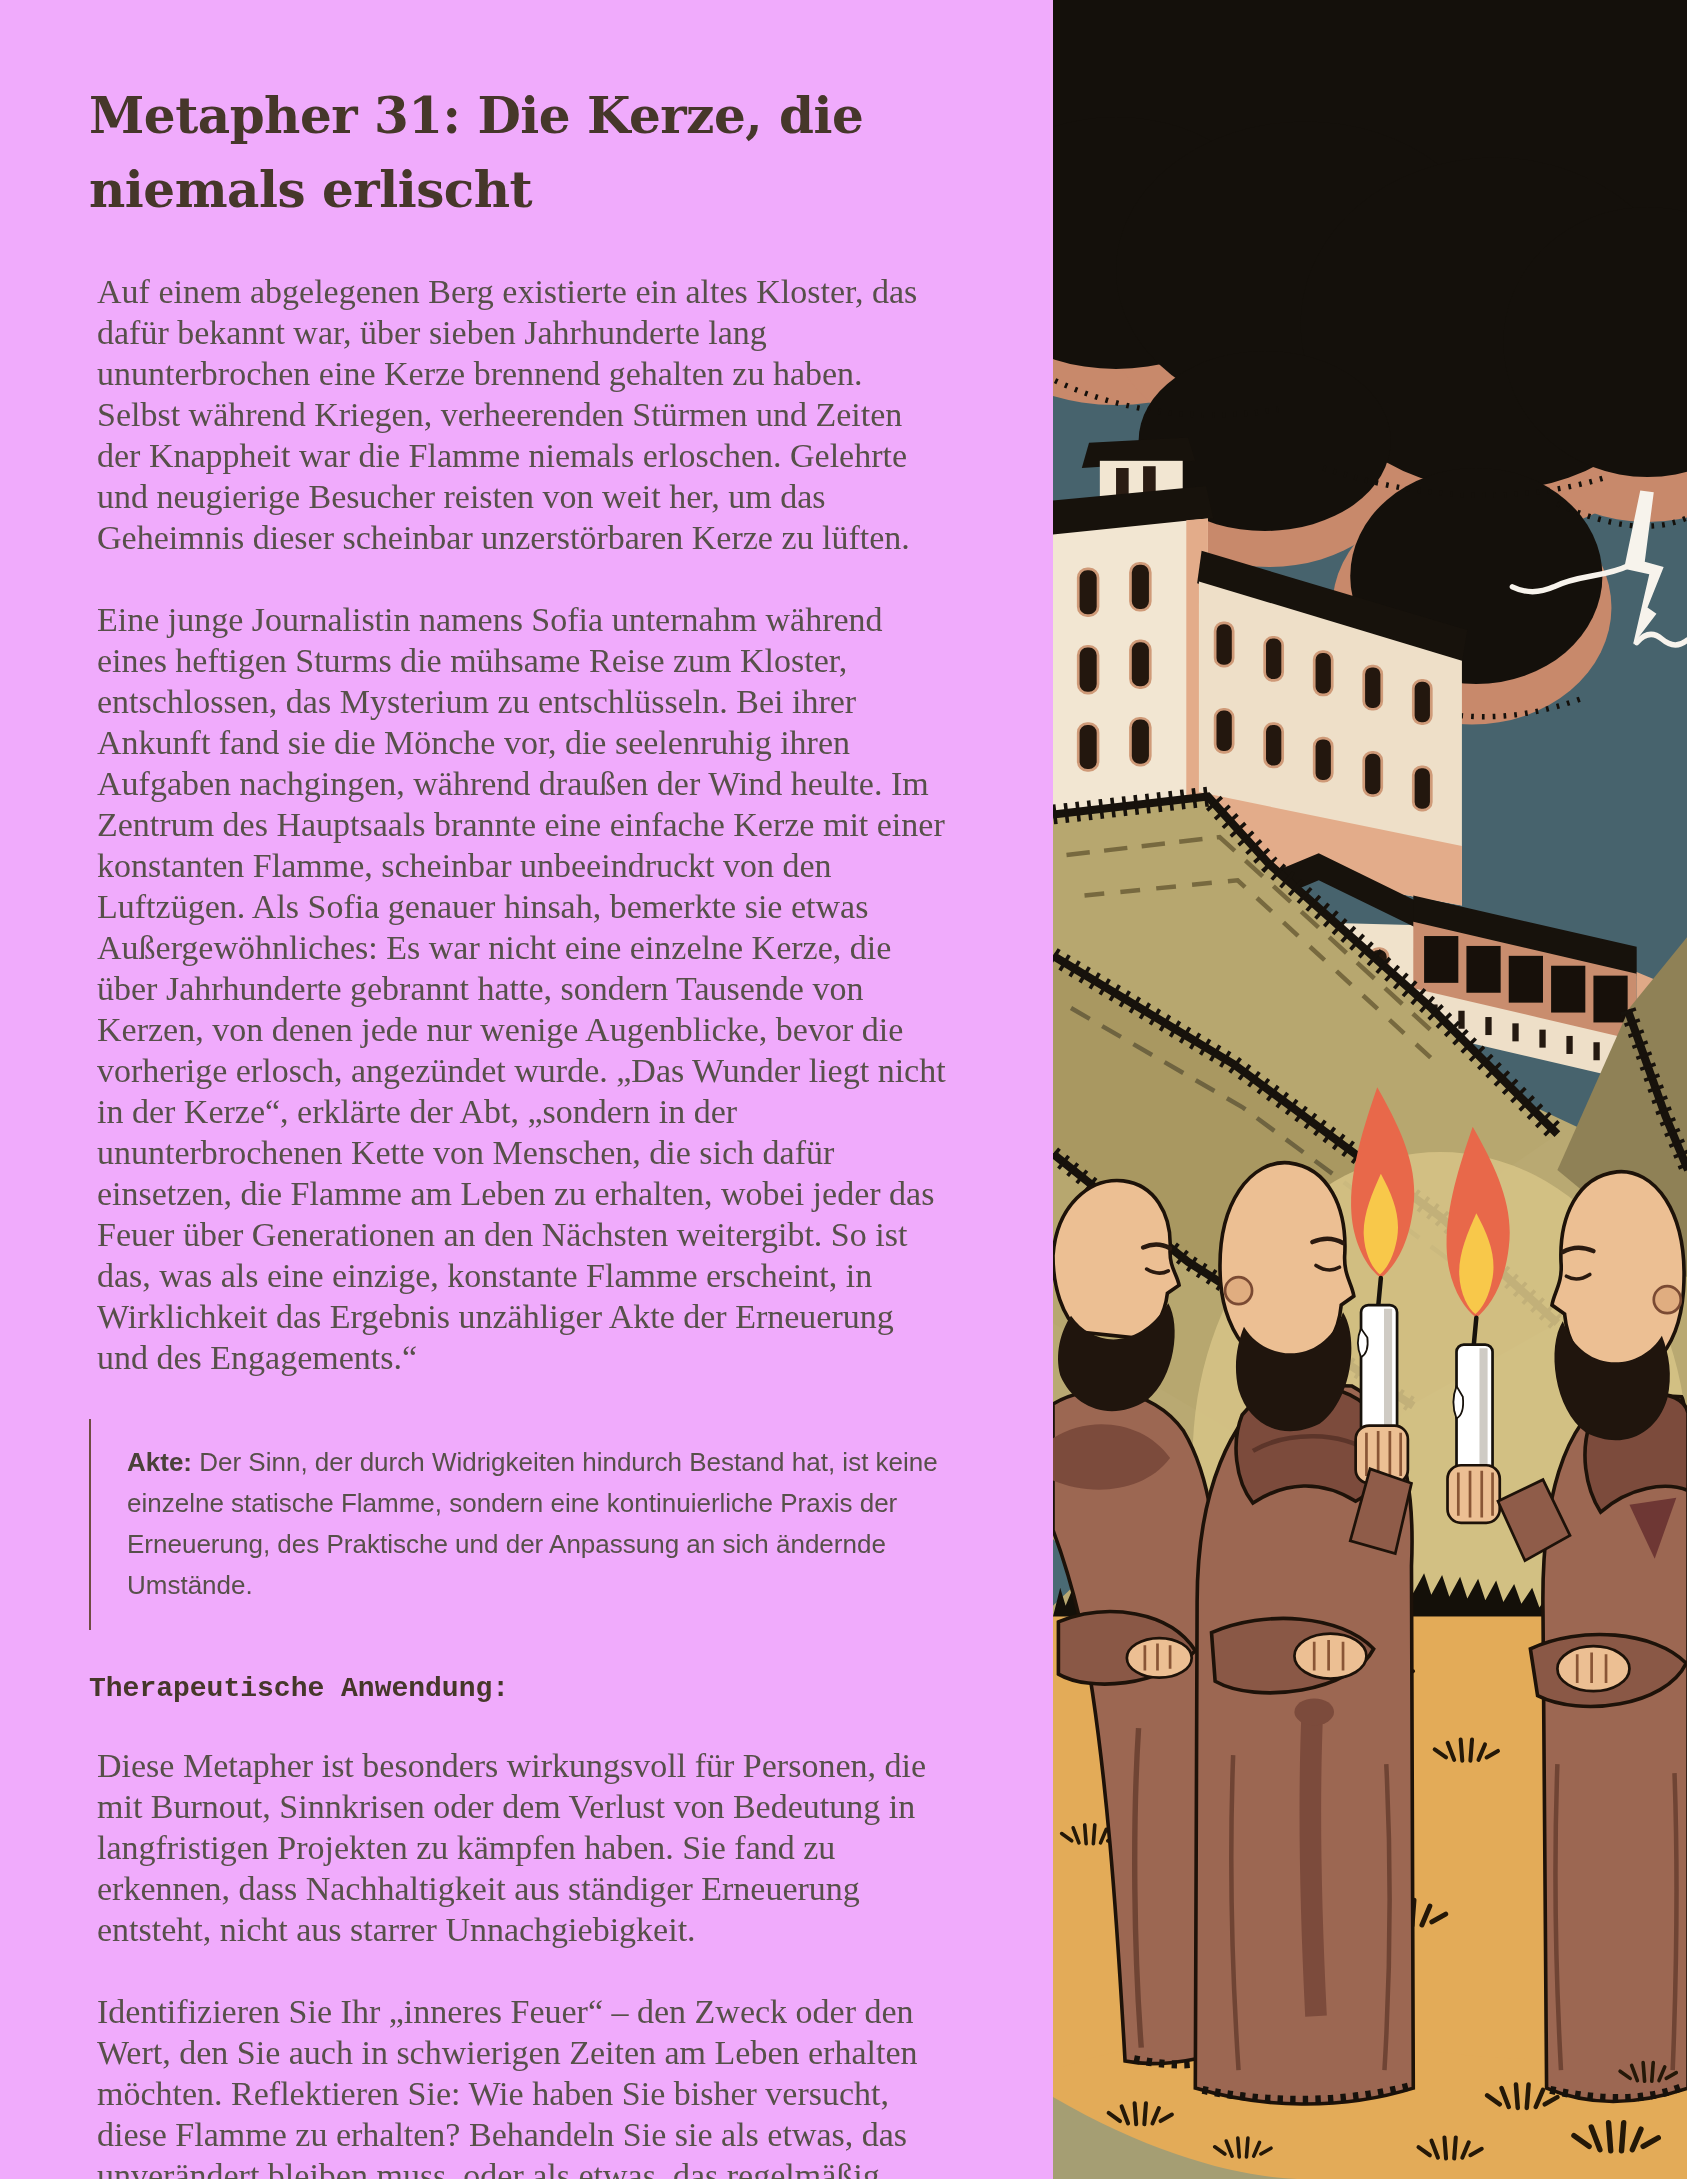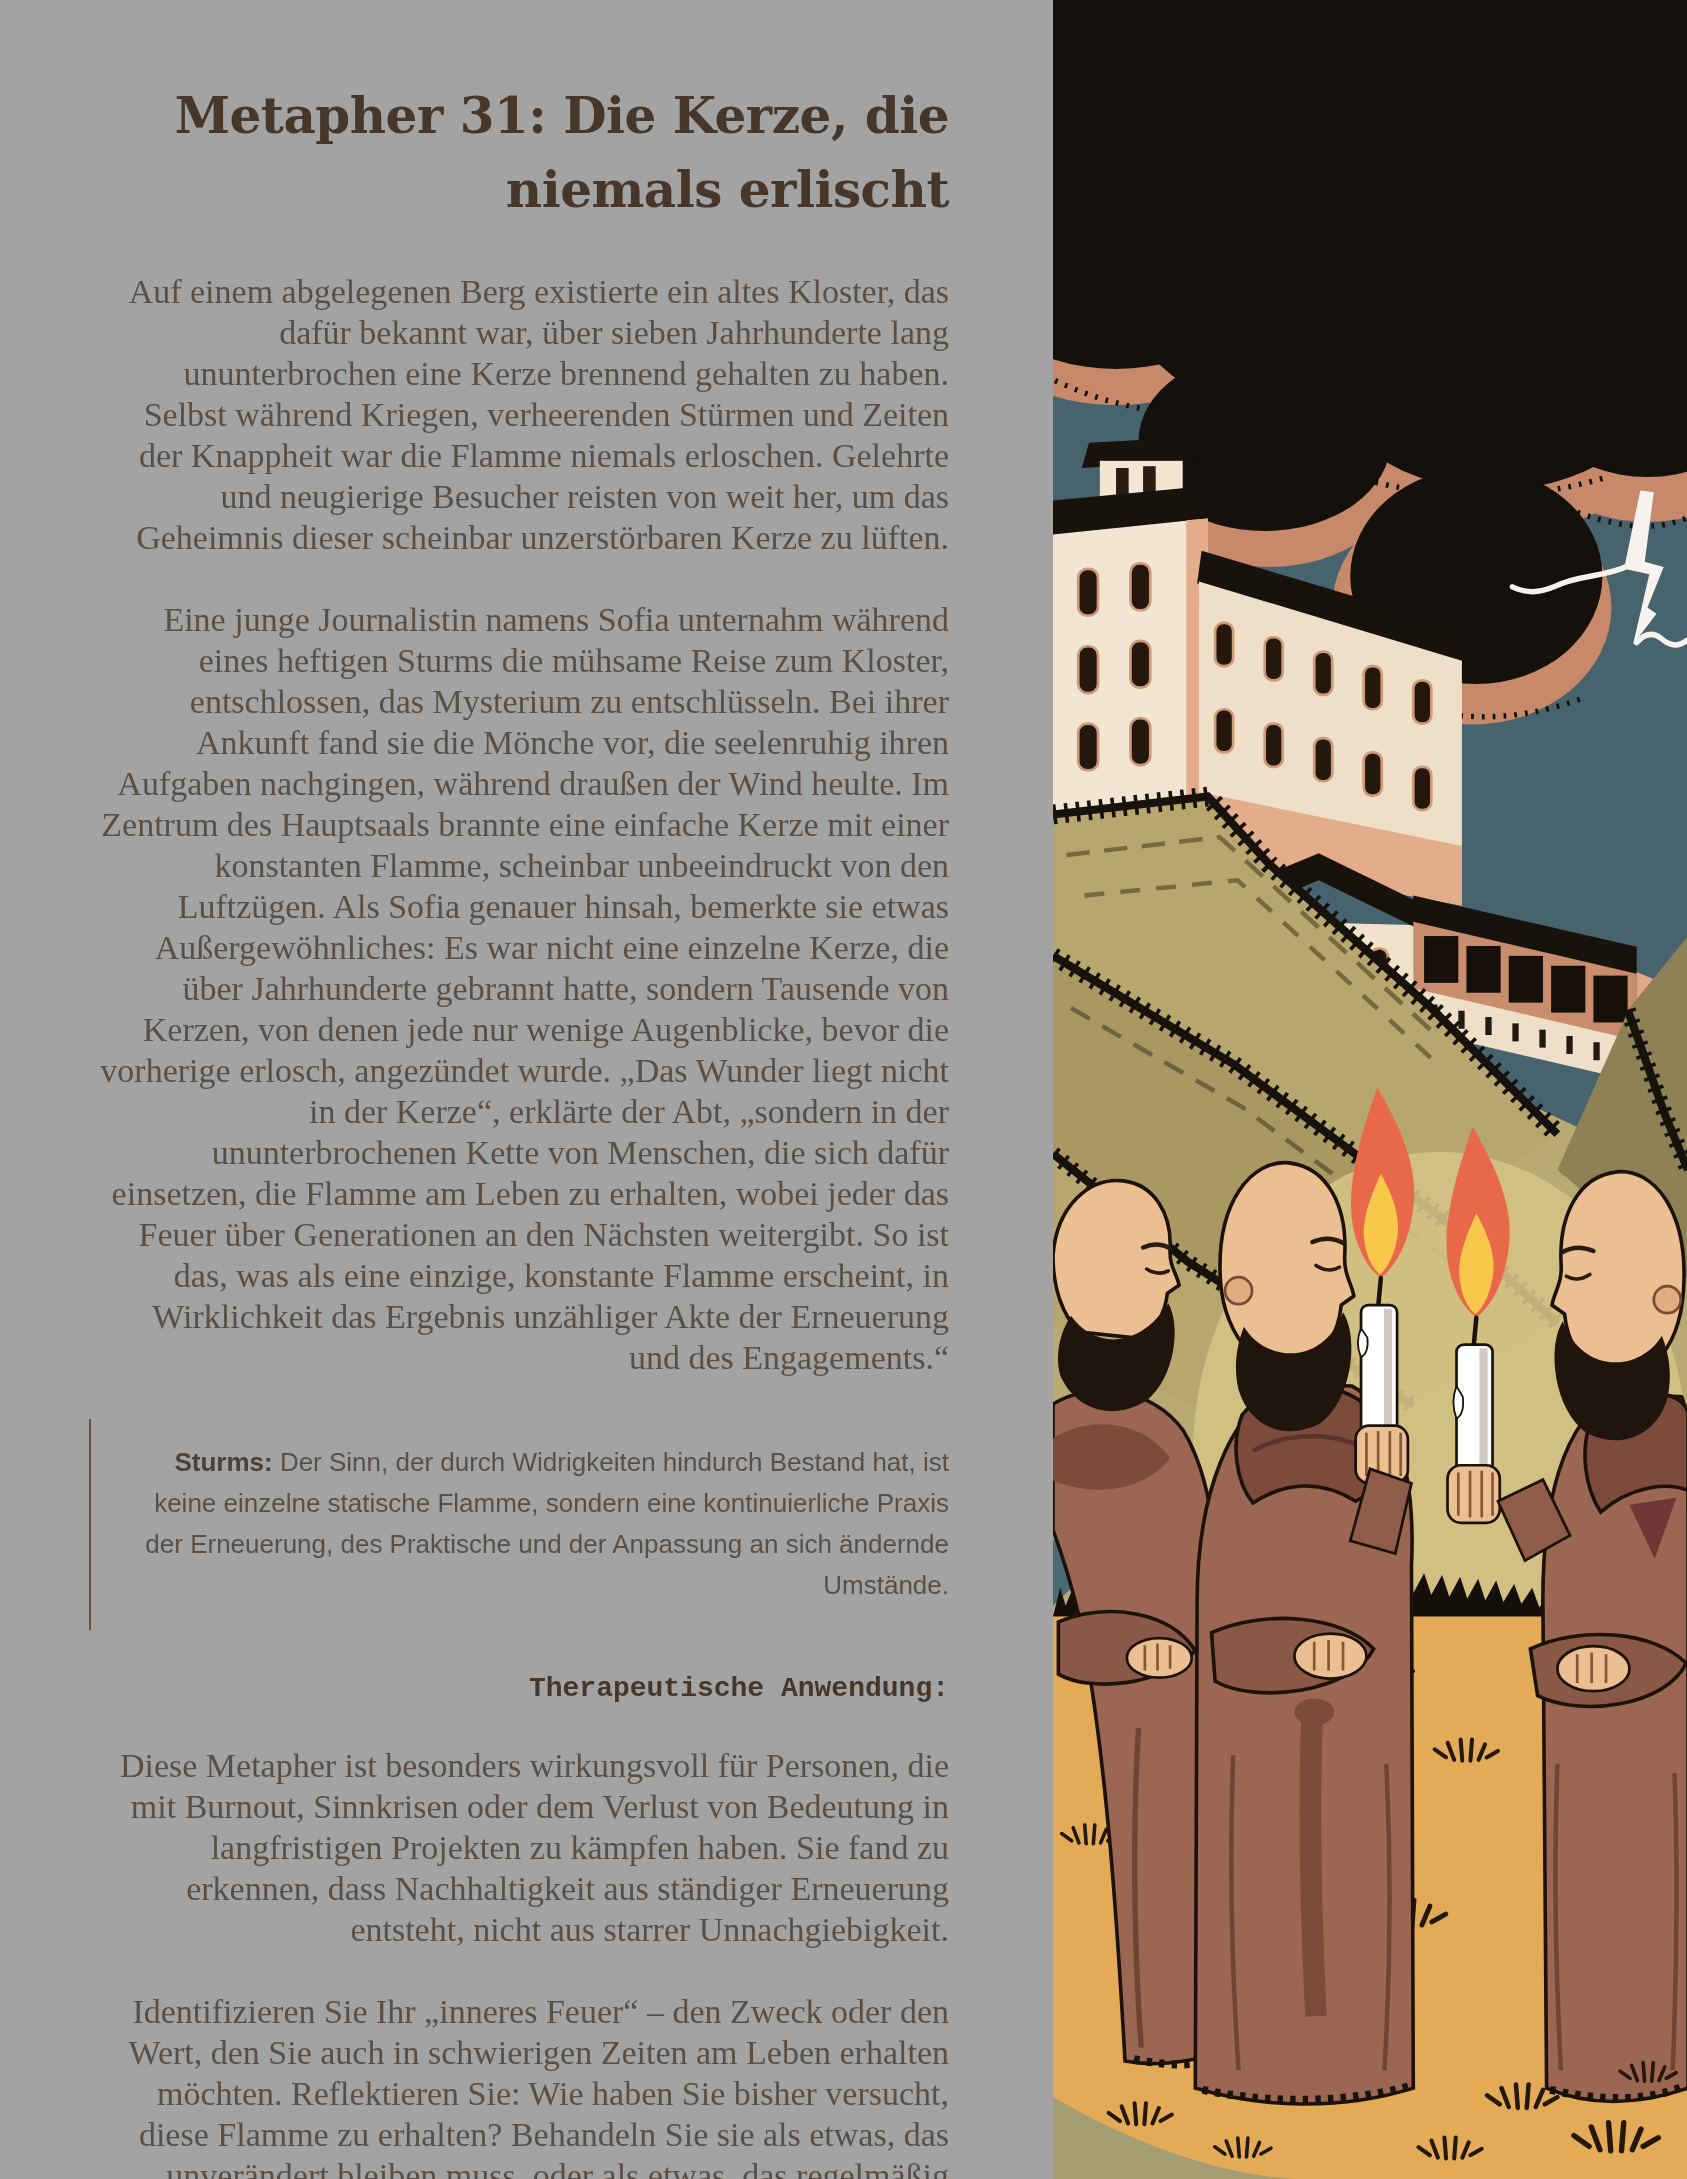--- a/index.html
+++ b/index.html
@@ -1,21 +1,21 @@
 <!DOCTYPE html>
 <html style="font-size:14.4px"><head>
 <meta charset="utf-8">
 <style>
   html,body{margin:0;padding:0;}
   body{
     width:1688px;height:2179px;position:relative;overflow:hidden;
     background:#f8f3ed;
     font-family:"Liberation Sans", sans-serif;
   }
-  .page{position:absolute;inset:0;background:#a3a3a3;text-align:right;}
+  .page{position:absolute;inset:0;background:#f0abfc;}
   .article-column{
     position:absolute;left:89px;top:79px;width:860px;
     color:#57504a;
   }
   h1.doc-title{
     font-family:"DejaVu Serif", serif;
     font-weight:700;
     font-size:50px;line-height:1.47;
     color:#46372a;
     margin:0 0 45px 0;
@@ -50,21 +50,21 @@
 <body>
 
 <div class="page">
 
   <div class="article-column">
     <h1 class="doc-title">Metapher 31: Die Kerze, die niemals erlischt</h1>
 
     <p class="body-par">Auf einem abgelegenen Berg existierte ein altes Kloster, das dafür bekannt war, über sieben Jahrhunderte lang ununterbrochen eine Kerze brennend gehalten zu haben. Selbst während Kriegen, verheerenden Stürmen und Zeiten der Knappheit war die Flamme niemals erloschen. Gelehrte und neugierige Besucher reisten von weit her, um das Geheimnis dieser scheinbar unzerstörbaren Kerze zu lüften.</p>
     <p class="body-par">Eine junge Journalistin namens Sofia unternahm während eines heftigen Sturms die mühsame Reise zum Kloster, entschlossen, das Mysterium zu entschlüsseln. Bei ihrer Ankunft fand sie die Mönche vor, die seelenruhig ihren Aufgaben nachgingen, während draußen der Wind heulte. Im Zentrum des Hauptsaals brannte eine einfache Kerze mit einer konstanten Flamme, scheinbar unbeeindruckt von den Luftzügen. Als Sofia genauer hinsah, bemerkte sie etwas Außergewöhnliches: Es war nicht eine einzelne Kerze, die über Jahrhunderte gebrannt hatte, sondern Tausende von Kerzen, von denen jede nur wenige Augenblicke, bevor die vorherige erlosch, angezündet wurde. „Das Wunder liegt nicht in der Kerze“, erklärte der Abt, „sondern in der ununterbrochenen Kette von Menschen, die sich dafür einsetzen, die Flamme am Leben zu erhalten, wobei jeder das Feuer über Generationen an den Nächsten weitergibt. So ist das, was als eine einzige, konstante Flamme erscheint, in Wirklichkeit das Ergebnis unzähliger Akte der Erneuerung und des Engagements.“</p>
 
-    <blockquote class="moral-block"><span class="moral-label">Sturms:</span><span> Der Sinn, der durch Widrigkeiten hindurch Bestand hat, ist keine einzelne statische Flamme, sondern eine kontinuierliche Praxis der Erneuerung, des Praktische und der Anpassung an sich ändernde Umstände.</span></blockquote>
+    <blockquote class="moral-block"><span class="moral-label">Akte:</span><span> Der Sinn, der durch Widrigkeiten hindurch Bestand hat, ist keine einzelne statische Flamme, sondern eine kontinuierliche Praxis der Erneuerung, des Praktische und der Anpassung an sich ändernde Umstände.</span></blockquote>
 
     <h2 class="section-heading">Therapeutische Anwendung:</h2>
     <p class="body-par">Diese Metapher ist besonders wirkungsvoll für Personen, die mit Burnout, Sinnkrisen oder dem Verlust von Bedeutung in langfristigen Projekten zu kämpfen haben. Sie fand zu erkennen, dass Nachhaltigkeit aus ständiger Erneuerung entsteht, nicht aus starrer Unnachgiebigkeit.</p>
 
     <p class="body-par">Identifizieren Sie Ihr „inneres Feuer“ – den Zweck oder den Wert, den Sie auch in schwierigen Zeiten am Leben erhalten möchten. Reflektieren Sie: Wie haben Sie bisher versucht, diese Flamme zu erhalten? Behandeln Sie sie als etwas, das unverändert bleiben muss, oder als etwas, das regelmäßig erneuert werden muss? Entwickeln Sie ein kleines tägliches Ritual, das den Akt des „Wiederanzündens Ihrer Kerze“ symbolisiert – eine Praxis, die Sie mit Ihrem wesentlichen Zweck verbindet und gleichzeitig die Anpassung an aktuelle Gegebenheiten ermöglicht.</p>
   </div>
 
   <div class="illustration-panel">
     <svg viewBox="0 0 705 2421" preserveAspectRatio="none">
       <defs>

